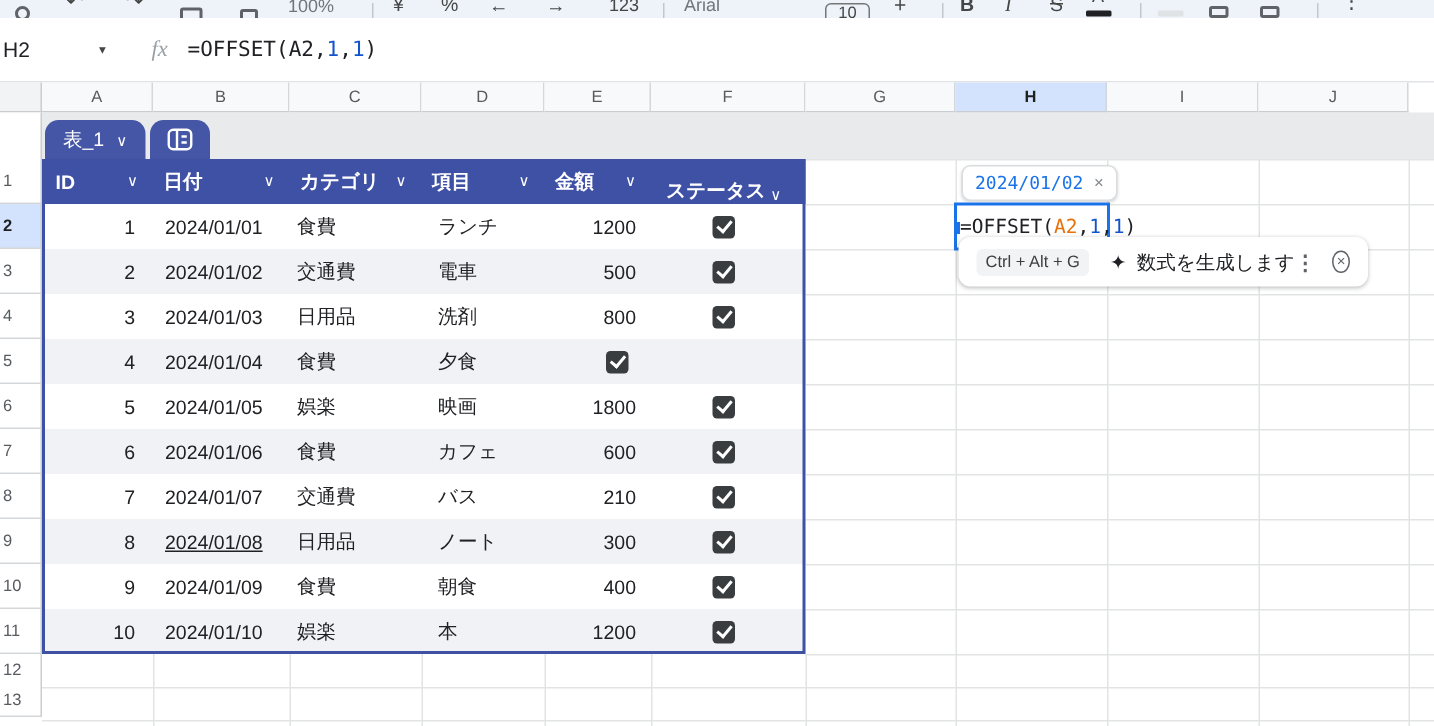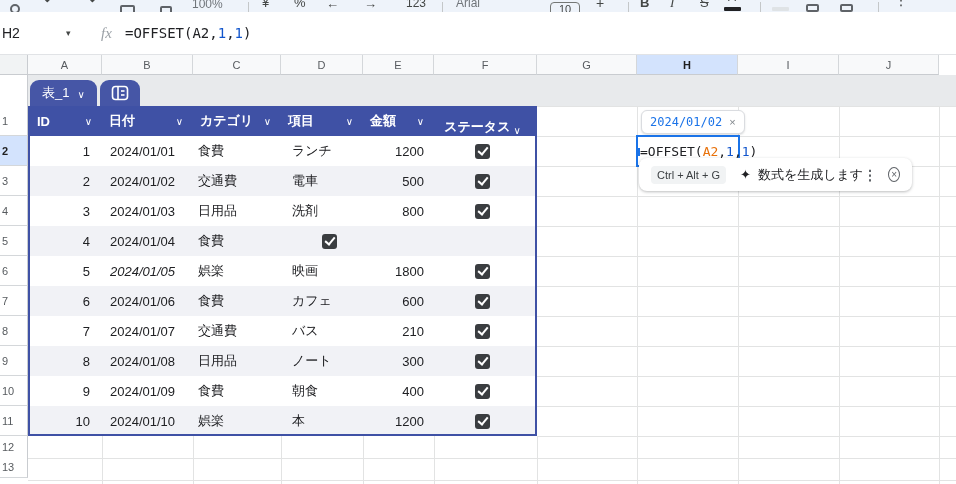--- a/index.html
+++ b/index.html
@@ -271,27 +271,28 @@
           <div class="tcell" style="width: 82px; padding-left: 13px;">洗剤</div>
           <div class="tcell" style="width: 71px; justify-content: flex-end; padding-right: 8px;">800</div>
           <div class="tcell" style="width: 101px; justify-content: center;">
             <span class="cb"></span>
           </div>
         </div>
         <div class="trow band">
           <div class="tcell" style="width: 72px; justify-content: flex-end; padding-right: 10px;">4</div>
           <div class="tcell" style="width: 91px; padding-left: 10px;">2024/01/04</div>
           <div class="tcell" style="width: 88px; padding-left: 7px;">食費</div>
+          <div class="tcell" style="width: 82px; padding-left: 13px;">夕食</div>
           <div class="tcell" style="width: 101px; justify-content: center;">
             <span class="cb"></span>
           </div>
         </div>
         <div class="trow">
           <div class="tcell" style="width: 72px; justify-content: flex-end; padding-right: 10px;">5</div>
-          <div class="tcell" style="width: 91px; padding-left: 10px; font-style: italic;">2024/01/05</div>
+          <div class="tcell" style="width: 91px; padding-left: 10px;">2024/01/05</div>
           <div class="tcell" style="width: 88px; padding-left: 7px;">娯楽</div>
           <div class="tcell" style="width: 82px; padding-left: 13px;">映画</div>
           <div class="tcell" style="width: 71px; justify-content: flex-end; padding-right: 8px;">1800</div>
           <div class="tcell" style="width: 101px; justify-content: center;">
             <span class="cb"></span>
           </div>
         </div>
         <div class="trow band">
           <div class="tcell" style="width: 72px; justify-content: flex-end; padding-right: 10px;">6</div>
           <div class="tcell" style="width: 91px; padding-left: 10px;">2024/01/06</div>
@@ -307,21 +308,21 @@
           <div class="tcell" style="width: 91px; padding-left: 10px;">2024/01/07</div>
           <div class="tcell" style="width: 88px; padding-left: 7px;">交通費</div>
           <div class="tcell" style="width: 82px; padding-left: 13px;">バス</div>
           <div class="tcell" style="width: 71px; justify-content: flex-end; padding-right: 8px;">210</div>
           <div class="tcell" style="width: 101px; justify-content: center;">
             <span class="cb"></span>
           </div>
         </div>
         <div class="trow band">
           <div class="tcell" style="width: 72px; justify-content: flex-end; padding-right: 10px;">8</div>
-          <div class="tcell" style="width: 91px; padding-left: 10px;">2024/01/08</div>
+          <div class="tcell" style="width: 91px; padding-left: 10px; text-decoration: underline;">2024/01/08</div>
           <div class="tcell" style="width: 88px; padding-left: 7px;">日用品</div>
           <div class="tcell" style="width: 82px; padding-left: 13px;">ノート</div>
           <div class="tcell" style="width: 71px; justify-content: flex-end; padding-right: 8px;">300</div>
           <div class="tcell" style="width: 101px; justify-content: center;">
             <span class="cb"></span>
           </div>
         </div>
         <div class="trow">
           <div class="tcell" style="width: 72px; justify-content: flex-end; padding-right: 10px;">9</div>
           <div class="tcell" style="width: 91px; padding-left: 10px;">2024/01/09</div>

